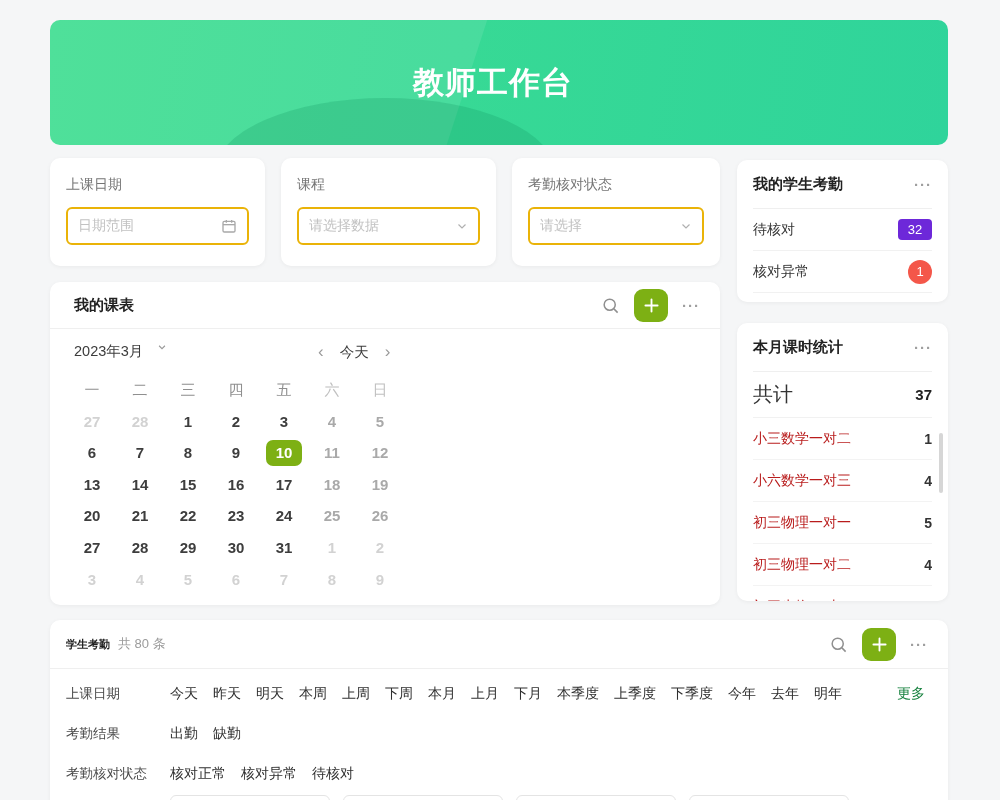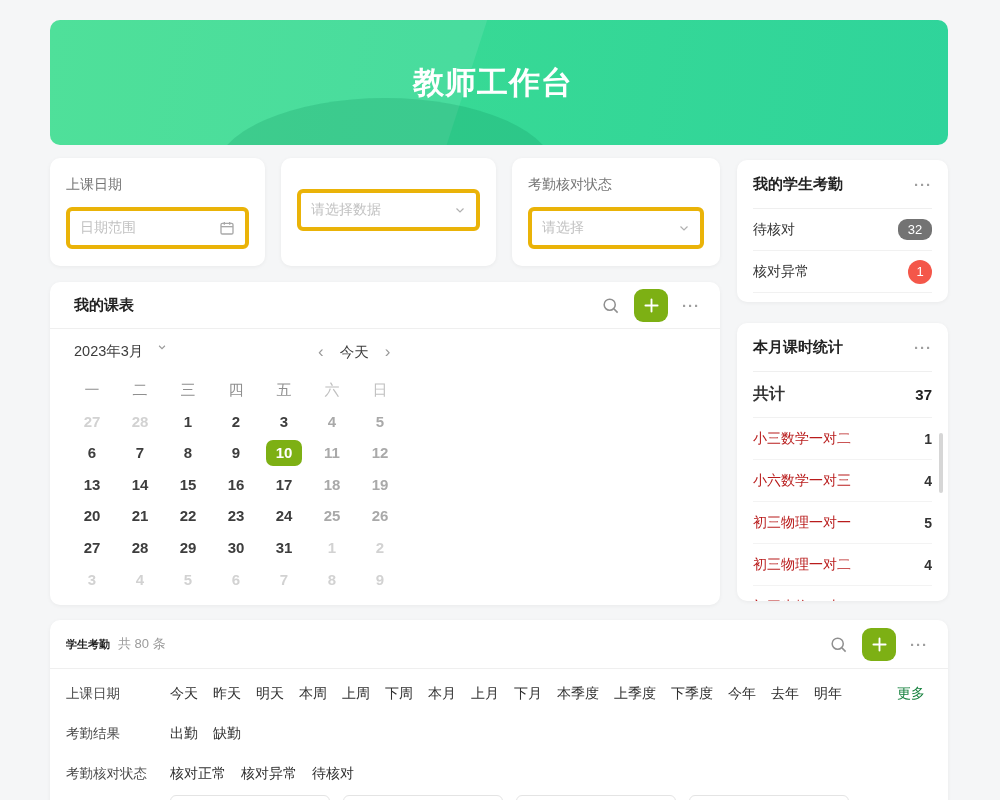--- a/index.html
+++ b/index.html
@@ -16,32 +16,32 @@
   .banner{position:absolute;left:50px;top:20px;width:898px;height:125px;border-radius:10px;overflow:hidden;
     background:linear-gradient(100deg,#3edd90 0%,#2fd49b 100%);}
   .banner-shape-light{position:absolute;left:-60px;top:-150px;width:480px;height:330px;background:rgba(255,255,255,.09);transform:rotate(18deg);}
   .banner-shape-dark{position:absolute;left:165px;top:78px;width:340px;height:150px;border-radius:50%;background:rgba(13,140,92,.22);}
   .banner-title{position:absolute;left:0;right:12px;top:0;height:125px;line-height:125px;text-align:center;
     color:#fff;font-size:31px;font-weight:700;letter-spacing:1px;}
 
   
   .filter-card{top:158px;height:108px;padding:18px 16px 0 16px;}
   .fc-label{font-size:14px;color:#757575;}
-  .fc-input{margin-top:13px;height:34px;border:4px solid #eab308;border-radius:6px;background:#fff;
+  .fc-input{margin-top:13px;height:34px;border:2px solid #eab308;border-radius:6px;background:#fff;
     display:flex;align-items:center;justify-content:space-between;padding:0 10px;}
   .fc-placeholder{color:#c2c2c2;font-size:14px;}
 
   
   .summary-card{left:737px;top:160px;width:211px;height:142px;padding:0 16px;}
   .card-head{height:48px;display:flex;align-items:center;justify-content:space-between;}
   .card-title{font-size:15px;font-weight:600;color:#222;}
   .dots{color:#9e9e9e;font-size:15px;font-weight:700;letter-spacing:1px;cursor:pointer;line-height:1;}
   .sum-row{height:41px;display:flex;align-items:center;justify-content:space-between;border-bottom:1px solid #f1f1f1;}
   .sum-label{font-size:14px;color:#333;}
-  .badge-pill{min-width:18px;padding:3px 8px;border-radius:9px;background:#737373;color:#fff;font-size:13px;text-align:center;}
+  .badge-pill{min-width:18px;padding:3px 8px;border-radius:4px;background:#6d28d9;color:#fff;font-size:13px;text-align:center;}
   .badge-circle{width:24px;height:24px;border-radius:50%;background:#f4574a;color:#fff;font-size:13px;display:flex;align-items:center;justify-content:center;}
 
   
   .schedule-card{left:50px;top:282px;width:670px;height:323px;}
   .sc-head{height:46px;display:flex;align-items:center;justify-content:space-between;padding:0 20px 0 24px;}
   .head-icons{display:flex;align-items:center;gap:14px;}
   .plus-btn{width:34px;height:33px;border-radius:9px;background:#7db014;display:flex;align-items:center;justify-content:center;cursor:pointer;}
   .cal-toolbar{position:absolute;left:24px;top:60px;height:22px;width:400px;}
   .month-select{position:absolute;left:0;top:0;display:flex;align-items:flex-start;gap:14px;font-size:14.5px;color:#3c3c3c;cursor:pointer;}
   .cal-nav{position:absolute;left:244px;top:0;display:flex;align-items:center;gap:16px;}
@@ -55,21 +55,21 @@
   .cal-cell .day.weekend{color:#a9a9a9;}
   .cal-cell .day.muted{color:#d2d2d2;}
   .cal-cell .day.selected{background:#7db014;color:#fff;}
   .empty-state{position:absolute;left:430px;top:136px;width:180px;text-align:center;}
   .empty-circle{width:54px;height:54px;border-radius:50%;background:#efefef;margin:0 auto;display:flex;align-items:center;justify-content:center;}
   .empty-text{margin-top:16px;font-size:15px;color:#b5b5b5;}
 
   
   .stats-card{left:737px;top:323px;width:211px;height:278px;padding:0 16px;overflow:hidden;}
   .total-row{height:45px;display:flex;align-items:center;justify-content:space-between;border-bottom:1px solid #f1f1f1;}
-  .total-label{font-size:16px;color:#333;font-weight:700;}
+  .total-label{font-size:20px;color:#333;font-weight:400;}
   .total-value{font-size:15px;color:#222;font-weight:700;}
   .stat-row{height:41px;display:flex;align-items:center;justify-content:space-between;border-bottom:1px solid #f3f3f3;}
   .stat-label{font-size:14px;color:#b91c1c;}
   .stat-value{font-size:14px;color:#333;font-weight:600;}
   .scroll-thumb{position:absolute;right:5px;top:110px;width:4px;height:60px;border-radius:2px;background:#d6d6d6;}
 
   
   .attend-card{left:50px;top:620px;width:898px;height:300px;}
   .at-head{height:48px;display:flex;align-items:center;padding:0 20px 0 16px;}
   .at-title{font-size:11px;font-weight:700;color:#1f1f1f;}
@@ -102,20 +102,21 @@
         <rect x="3" y="5" width="18" height="16" rx="2"></rect>
           <line x1="3" y1="10" x2="21" y2="10"></line>
         <line x1="8" y1="3" x2="8" y2="7"></line>
           <line x1="16" y1="3" x2="16" y2="7"></line>
       </svg>
     </span>
   </div>
 </div>
 
 <div class="card filter-card" style="left:281px;width:215px;">
+  <div class="fc-label">课程</div>
   <div class="fc-input">
     <span class="fc-placeholder">请选择数据</span>
     <span>
       <svg width="12" height="12" viewBox="0 0 24 24" fill="none" stroke="#b0b0b0" stroke-width="2.4">
           <polyline points="5 9 12 16 19 9"></polyline>
         </svg>
     </span>
   </div>
 </div>
 

